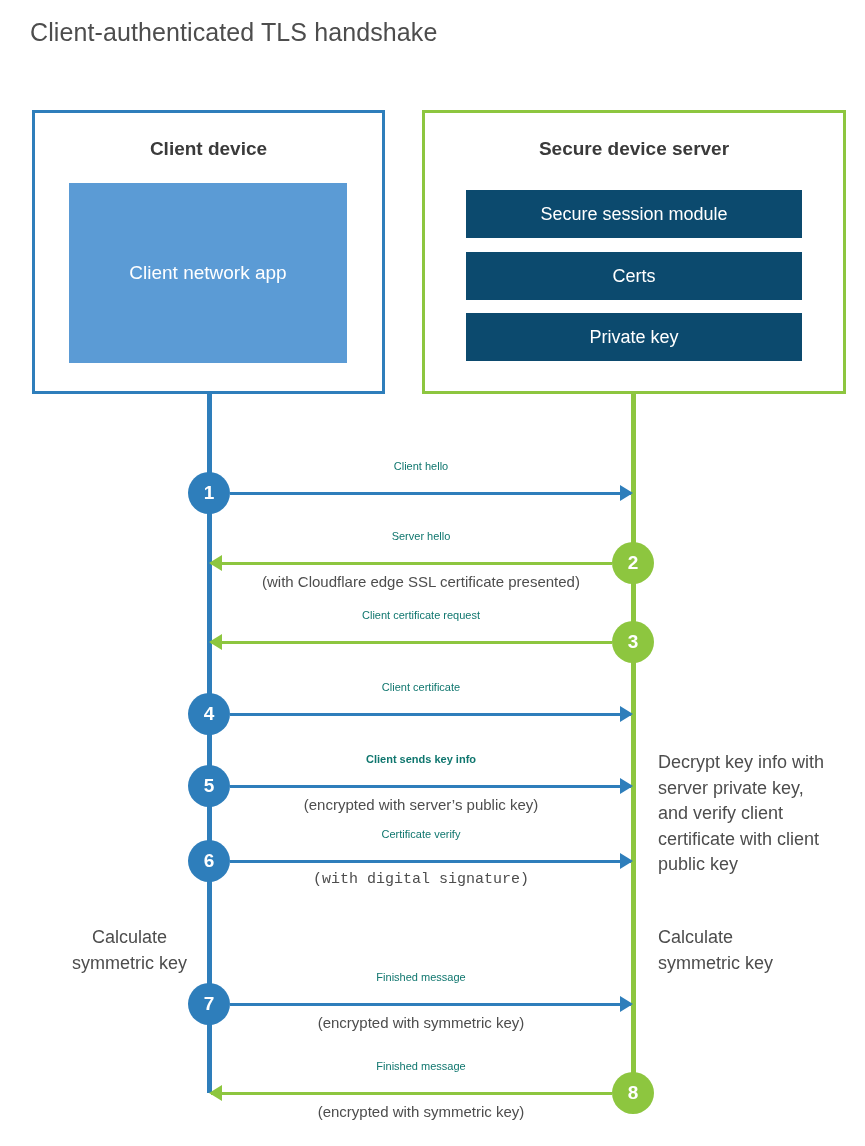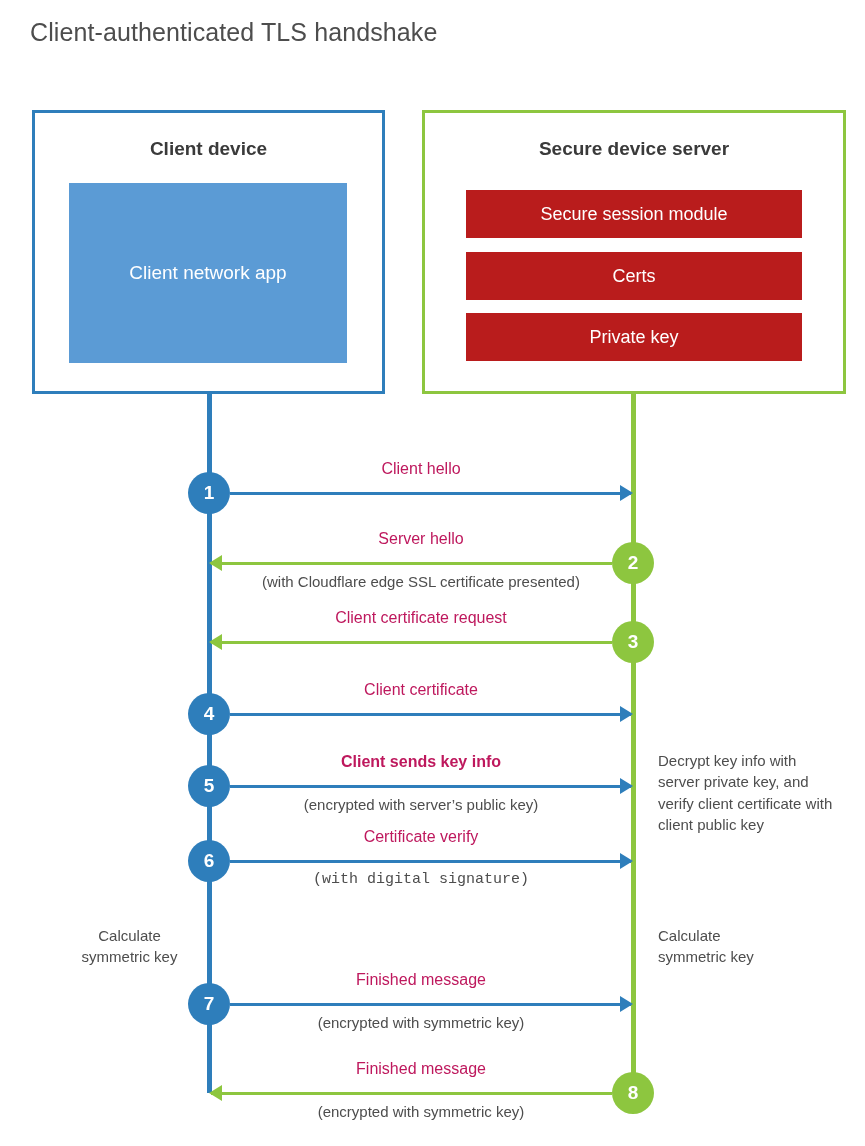--- a/index.html
+++ b/index.html
@@ -67,21 +67,21 @@
   #client-app-label {
     color: #ffffff;
     font-size: 19px;
     text-align: center;
     line-height: 1.35;
     max-width: 200px;
   }
   .server-bar {
     left: 466px;
     width: 336px;
-    background: #b91c1c;
+    background: #0c4a6e;
     display: flex;
     align-items: center;
     justify-content: center;
     color: #ffffff;
     font-size: 18px;
   }
   #server-bar-0 { top: 190px; height: 48px; }
   #server-bar-1 { top: 252px; height: 48px; }
   #server-bar-2 { top: 313px; height: 48px; }
 
@@ -118,35 +118,35 @@
     justify-content: center;
     color: #ffffff;
     font-size: 19px;
     font-weight: 600;
   }
   .step-circle.blue  { background: #2e7ebb; }
   .step-circle.green { background: #8dc63f; }
 
   
   .msg-main {
-    font-size: 16px;
-    color: #be185d;
+    font-size: 11px;
+    color: #0f766e;
     text-align: center;
     white-space: nowrap;
   }
   .msg-sub {
     font-size: 15px;
     color: #4d4d4d;
     text-align: center;
     white-space: nowrap;
   }
 
   
   .side-note {
-    font-size: 15px;
+    font-size: 18px;
     color: #4d4d4d;
     line-height: 1.42;
   }
   .side-note.right-side { left: 658px; text-align: left; }
   .side-note.left-side  { text-align: center; }
 </style>
 </head>
 <body>
 
 <div id="stage">

